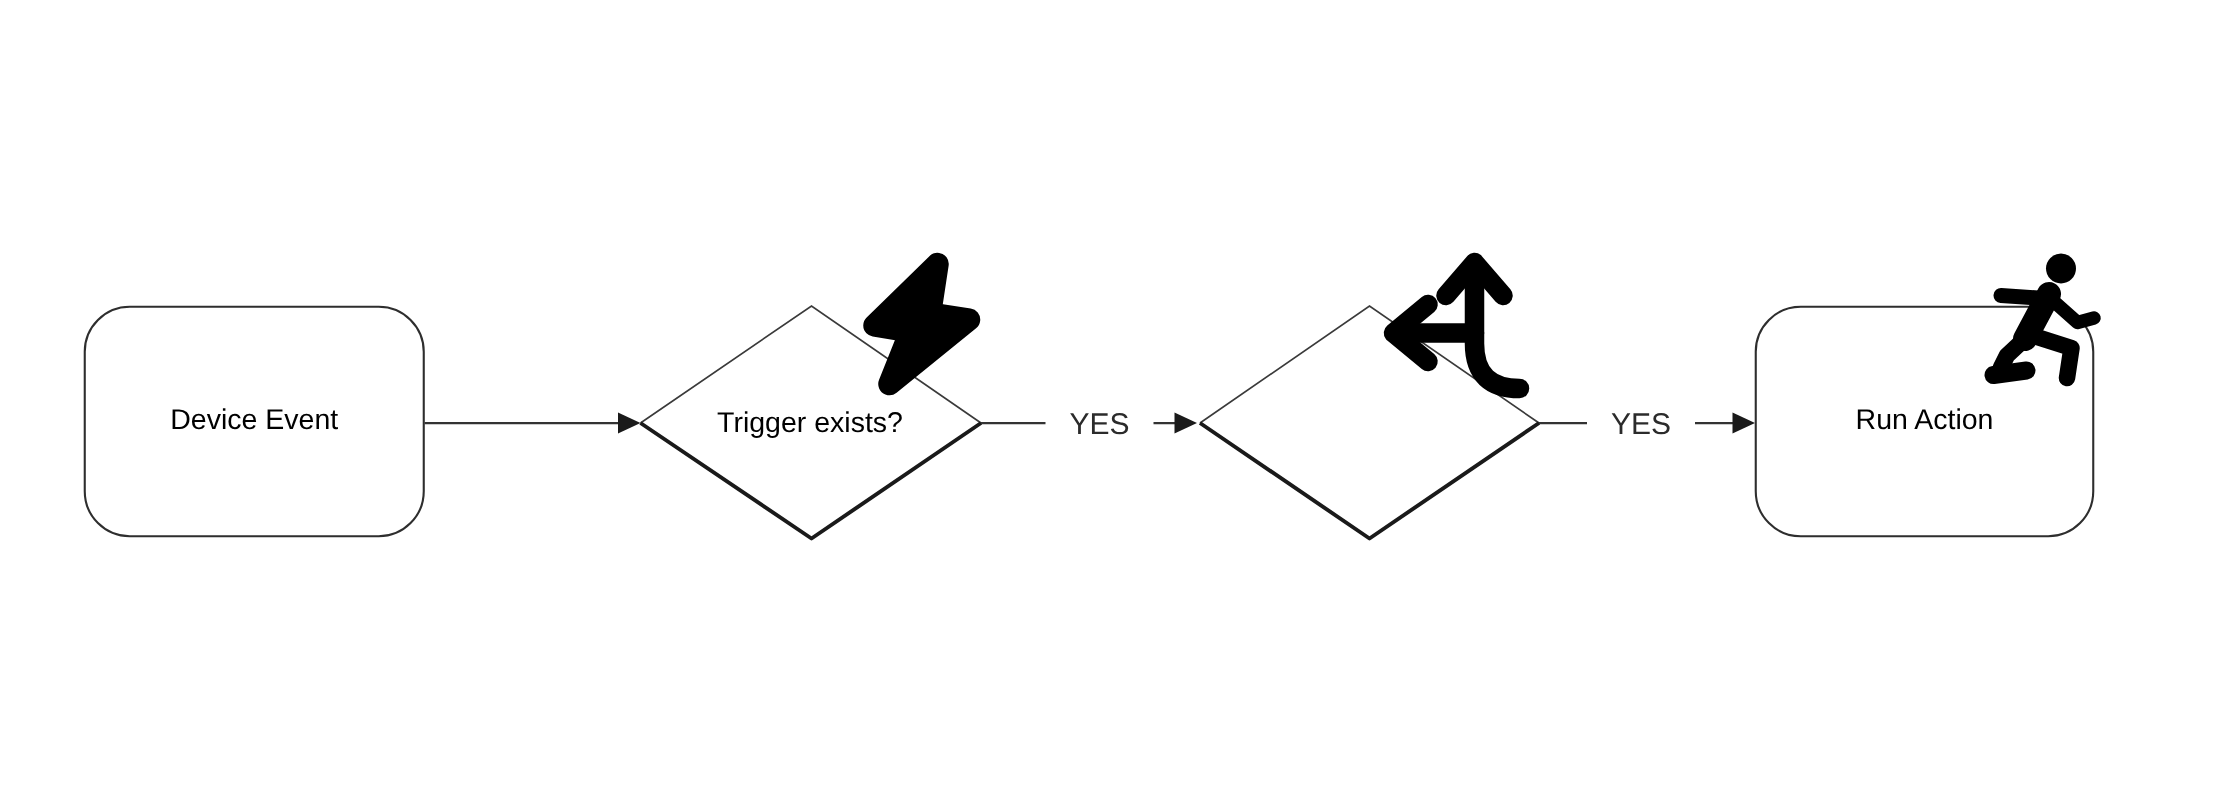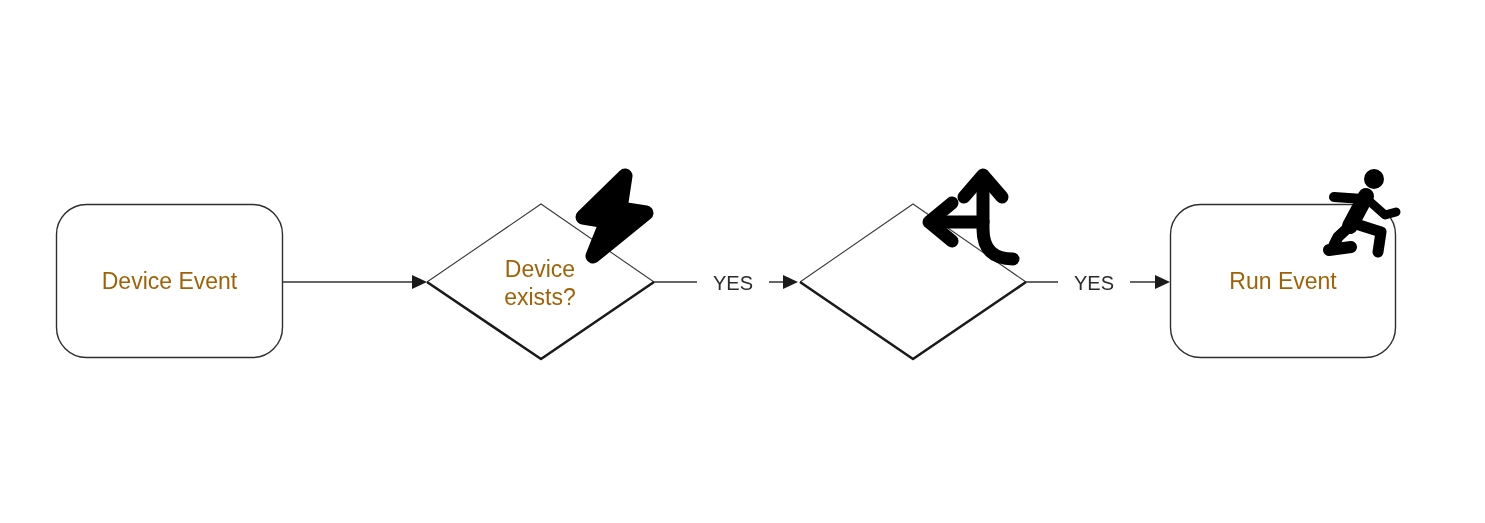--- a/index.html
+++ b/index.html
@@ -19,22 +19,22 @@
     position: absolute;
     left: 0;
     top: 0;
   }
   .node-label {
     position: absolute;
     display: flex;
     align-items: center;
     justify-content: center;
     text-align: center;
-    color: #a16207;
-    font-size: 23px;
+    color: #000000;
+    font-size: 19px;
     line-height: 28px;
     z-index: 2;
     pointer-events: none;
   }
   .edge-label {
     position: absolute;
     display: flex;
     align-items: center;
     justify-content: center;
     text-align: center;
@@ -107,21 +107,21 @@
       <path d="M1363,199 L1334,197" stroke-width="10"></path>
       <path d="M1367,199 L1385,215 L1396,212" stroke-width="9"></path>
       <path d="M1353,223 L1338,237 L1334,245" stroke-width="11"></path>
       <path d="M1329,250 L1351,247" stroke-width="12"></path>
       <path d="M1356,224 L1381,232 L1378,252" stroke-width="11"></path>
     </g>
   </svg>
 
   <div class="node-label lbl-device">Device Event</div>
 
-  <div class="node-label lbl-trigger">Device exists?</div>
+  <div class="node-label lbl-trigger">Trigger exists?</div>
 
 
-  <div class="node-label lbl-run">Run Event</div>
+  <div class="node-label lbl-run">Run Action</div>
 
   <div class="edge-label lbl-yes1">YES</div>
 
   <div class="edge-label lbl-yes2">YES</div>
 </div>
 
 </body></html>

